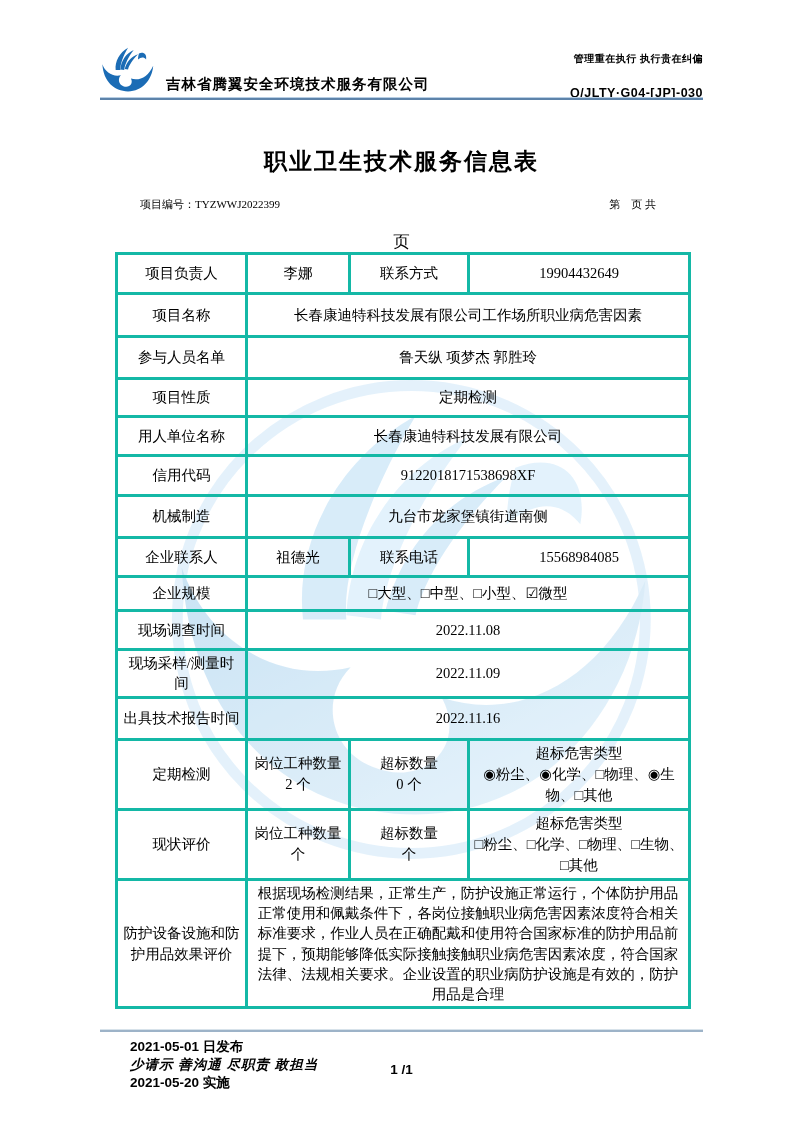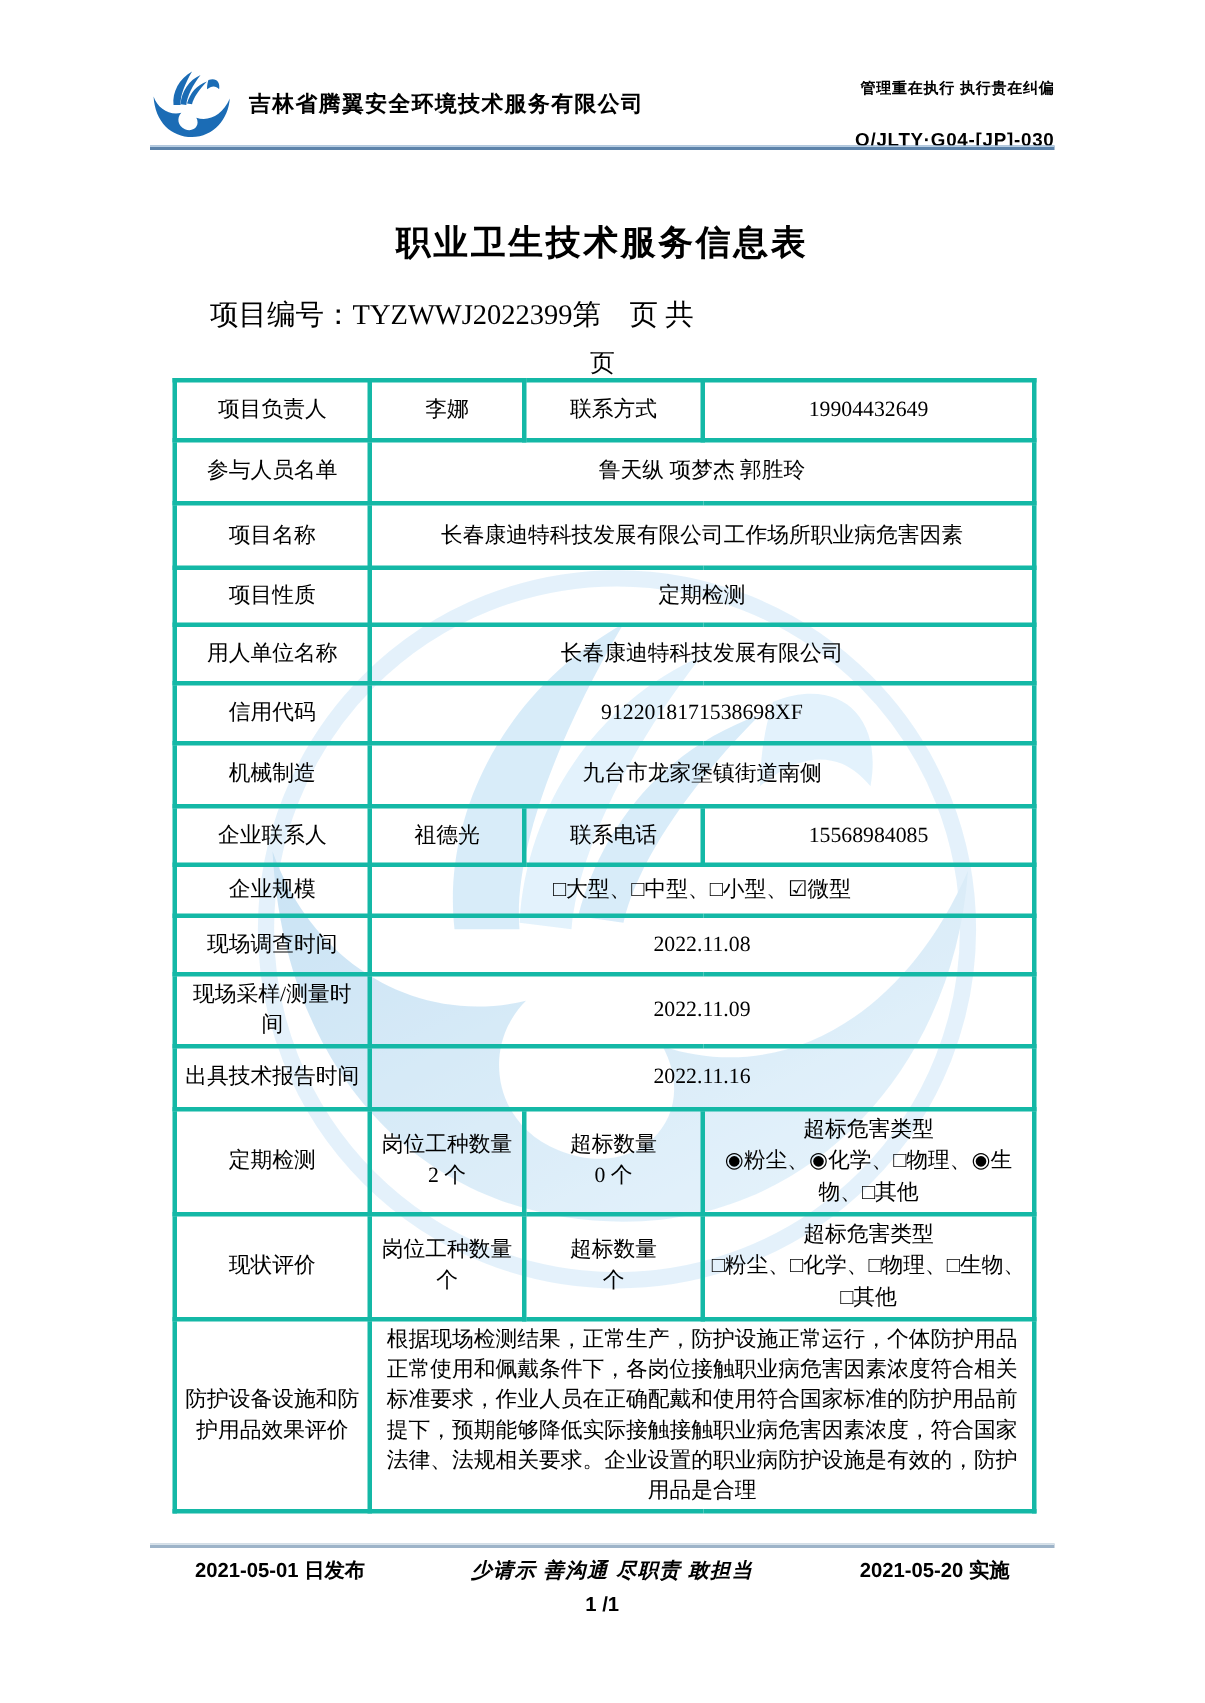--- a/index.html
+++ b/index.html
@@ -3,58 +3,58 @@
 <meta charset="utf-8">
 <style>
   html,body { margin:0; padding:0; background:#ffffff; }
   .page {
     position:relative; width:803px; height:1135px; background:#ffffff;
     font-family:"Liberation Serif", serif; color:#000; overflow:hidden;
   }
   
   .hdr { position:absolute; top:46px; left:100px; right:100px;
          display:flex; justify-content:space-between; align-items:flex-start; z-index:2; }
-  .hdr-left { display:flex; align-items:flex-start; gap:9px; }
+  .hdr-left { display:flex; align-items:flex-end; gap:9px; }
   .logo-sm { width:57px; height:48px; }
   .company { font-family:"Liberation Sans", sans-serif; font-weight:bold;
              font-size:14.5px; letter-spacing:1px; padding-top:14px; }
   .hdr-right { text-align:right; font-family:"Liberation Sans", sans-serif;
                font-weight:bold; padding-top:6px; }
   .slogan  { font-size:10px; letter-spacing:0.5px; }
   .doccode { font-size:12.5px; margin-top:20px; letter-spacing:0.5px; }
   .hdr-rule { position:absolute; top:97px; left:100px; right:100px; height:2px;
               background:#5d83aa; border-top:1px solid #b7cee4; z-index:2; }
   
   .title { position:absolute; top:146px; left:0; width:100%; text-align:center;
            font-family:"Liberation Sans", sans-serif; font-weight:bold;
            font-size:23px; letter-spacing:2px; z-index:2; }
-  .meta  { position:absolute; top:197px; left:140px; right:147px; font-size:19px;
-           display:flex; z-index:2; }
+  .meta  { position:absolute; top:197px; left:140px; right:147px; font-size:11px;
+           display:flex; justify-content:space-between; z-index:2; }
   .meta-wrap { position:absolute; top:231px; left:0; width:100%; text-align:center;
                font-size:16.5px; z-index:2; }
   
   .wm { position:absolute; left:160px; top:362px; width:520px; height:515px;
         z-index:0; opacity:0.55; }
   
   table.form { position:absolute; left:115px; top:252px; width:573px;
                border-collapse:collapse; table-layout:fixed; z-index:1;
                background:transparent; font-size:14.5px; }
   table.form, table.form td { border:3px solid #14b8a6; }
   table.form { border:2px solid #2e2e2e; }
   table.form td { text-align:center; vertical-align:middle; padding:2px 4px;
                   line-height:1.4; word-break:break-all; }
   td.para { text-align:justify; padding:3px 9px; line-height:1.52; }
   .two-line div { line-height:1.45; }
   
   .ftr-rule { position:absolute; top:1029px; left:100px; right:100px; height:2px;
               background:#9db3c8; border-top:1px solid #d7e2ea; z-index:2; }
   .ftr { position:absolute; top:1038px; left:130px; right:130px;
-         display:flex; justify-content:space-between; align-items:baseline;
+         display:flex; justify-content:flex-start; align-items:baseline;
          font-family:"Liberation Sans", sans-serif; font-weight:bold;
-         font-size:13.5px; z-index:2; }
+         font-size:13.5px; z-index:2;flex-direction:column; }
   .motto { font-style:italic; letter-spacing:1px; }
   .pagenum { position:absolute; top:1062px; left:0; width:100%; text-align:center;
              font-family:"Liberation Sans", sans-serif; font-weight:bold;
              font-size:13.5px; z-index:2; }
 </style>
 </head>
 <body>
 
 <div class="page">
 
@@ -109,27 +109,27 @@
         <col style="width:119px">
         <col style="width:221px">
     </colgroup>
     <tbody>
       <tr style="height:40px">
         <td>项目负责人</td>
         <td>李娜</td>
         <td>联系方式</td>
         <td>19904432649</td>
       </tr>
+      <tr style="height:43px">
+        <td>项目名称</td>
+        <td colspan="3">长春康迪特科技发展有限公司工作场所职业病危害因素</td>
+      </tr>
       <tr style="height:42px">
         <td>参与人员名单</td>
         <td colspan="3">鲁天纵 项梦杰 郭胜玲</td>
-      </tr>
-      <tr style="height:43px">
-        <td>项目名称</td>
-        <td colspan="3">长春康迪特科技发展有限公司工作场所职业病危害因素</td>
       </tr>
       <tr style="height:38px">
         <td>项目性质</td>
         <td colspan="3">定期检测</td>
       </tr>
       <tr style="height:39px">
         <td>用人单位名称</td>
         <td colspan="3">长春康迪特科技发展有限公司</td>
       </tr>
       <tr style="height:40px">

